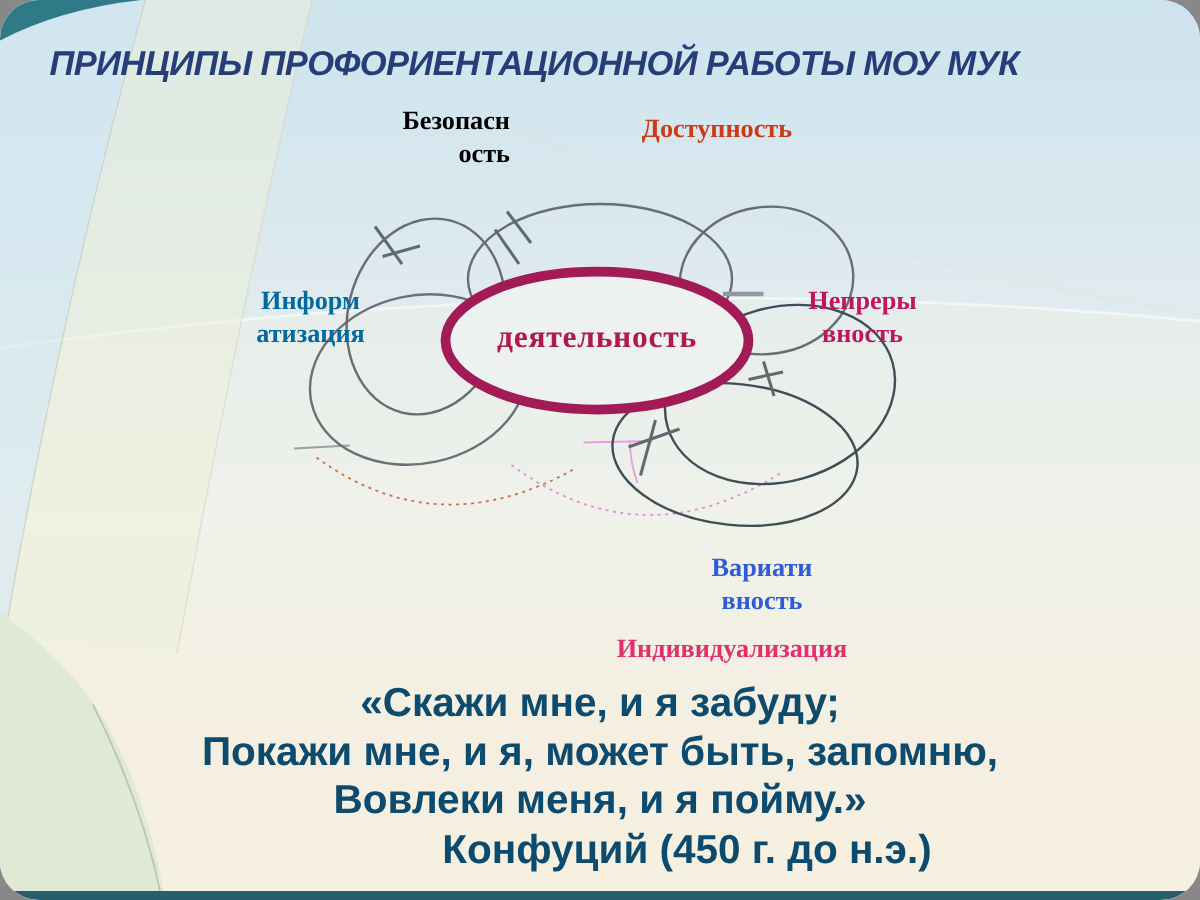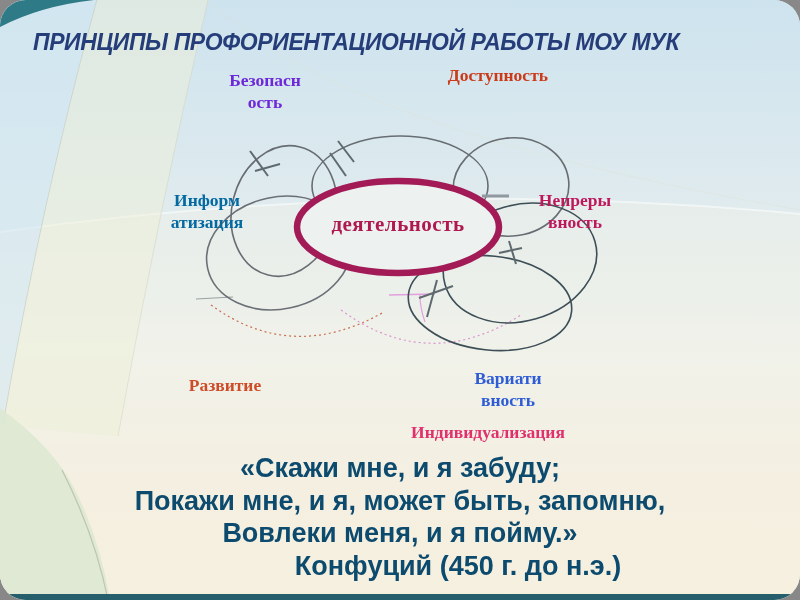--- a/index.html
+++ b/index.html
@@ -14,21 +14,21 @@
     font-family:"Liberation Sans", sans-serif;
     font-weight:bold; font-style:italic;
     font-size:23px; letter-spacing:-0.4px; white-space:nowrap;
   }
 
   .plabel {
     position:absolute; font-weight:bold; font-size:17.5px; line-height:22px;
     text-align:center; white-space:nowrap;
   }
   .p-bezopasnost       { left:190px; top:69px;  width:150px; }
-  .p-dostupnost        { left:408px; top:64px;  width:140px;text-align:right; }
+  .p-dostupnost        { left:408px; top:74px;  width:140px; }
   .p-informatizatsiya  { left:157px; top:189px; width:100px; }
   .p-nepreryvnost      { left:525px; top:189px; width:100px; }
   .p-razvitie          { left:180px; top:374px; width:90px;  }
   .p-variativnost      { left:458px; top:367px; width:100px; }
   .p-individualizatsiya{ left:393px; top:421px; width:190px; }
 
   .center-label {
     position:absolute; left:298px; top:212px; width:200px; text-align:center;
     font-size:21px; font-weight:bold; letter-spacing:0.5px; white-space:nowrap;
   }
@@ -101,42 +101,39 @@
       <path d="M437,280 L427,317"></path>
       <path d="M419,298 L453,286"></path>
     </g>
     <path d="M482,196 L509,196" stroke="#9199a0" stroke-width="3" fill="none"></path>
 
     <ellipse cx="398" cy="227" rx="101" ry="46" fill="#edf2f1" stroke="#a21a56" stroke-width="6.5"></ellipse>
   </svg>
 
   <div class="title" style="color: rgb(37, 61, 121);">ПРИНЦИПЫ ПРОФОРИЕНТАЦИОННОЙ РАБОТЫ  МОУ МУК</div>
 
-  <div class="plabel p-bezopasnost" style="color: #6d28d9;">
+  <div class="plabel p-bezopasnost" style="color: #000000; text-align: right;">
     <div>Безопасн</div>
     <div>ость</div>
   </div>
 
   <div class="plabel p-dostupnost" style="color: rgb(204, 58, 24);">
     <div>Доступность</div>
   </div>
 
   <div class="plabel p-informatizatsiya" style="color: #0369a1; font-family: Liberation Serif, serif;">
     <div>Информ</div>
     <div>атизация</div>
   </div>
 
   <div class="plabel p-nepreryvnost" style="color: #be185d;">
     <div>Непреры</div>
     <div>вность</div>
   </div>
 
-  <div class="plabel p-razvitie" style="color: rgb(206, 75, 40);">
-    <div>Развитие</div>
-  </div>
 
   <div class="plabel p-variativnost" style="color: rgb(45, 92, 214);">
     <div>Вариати</div>
     <div>вность</div>
   </div>
 
   <div class="plabel p-individualizatsiya" style="color: rgb(225, 48, 110);">
     <div>Индивидуализация</div>
   </div>
 

